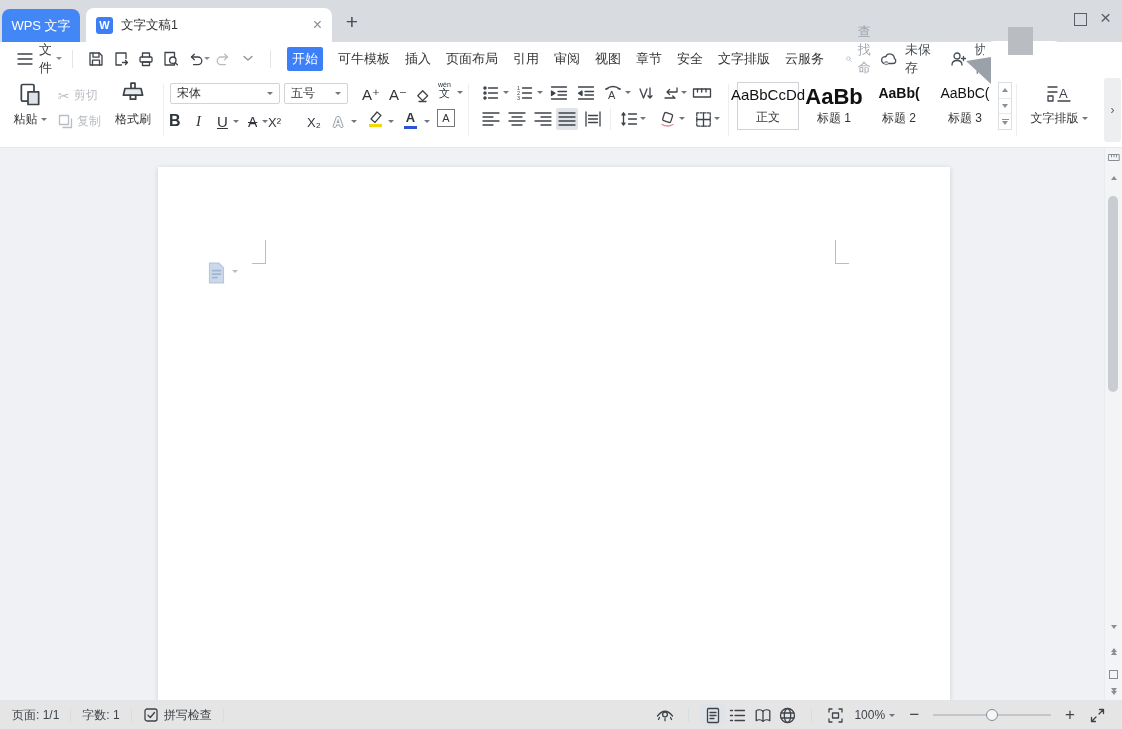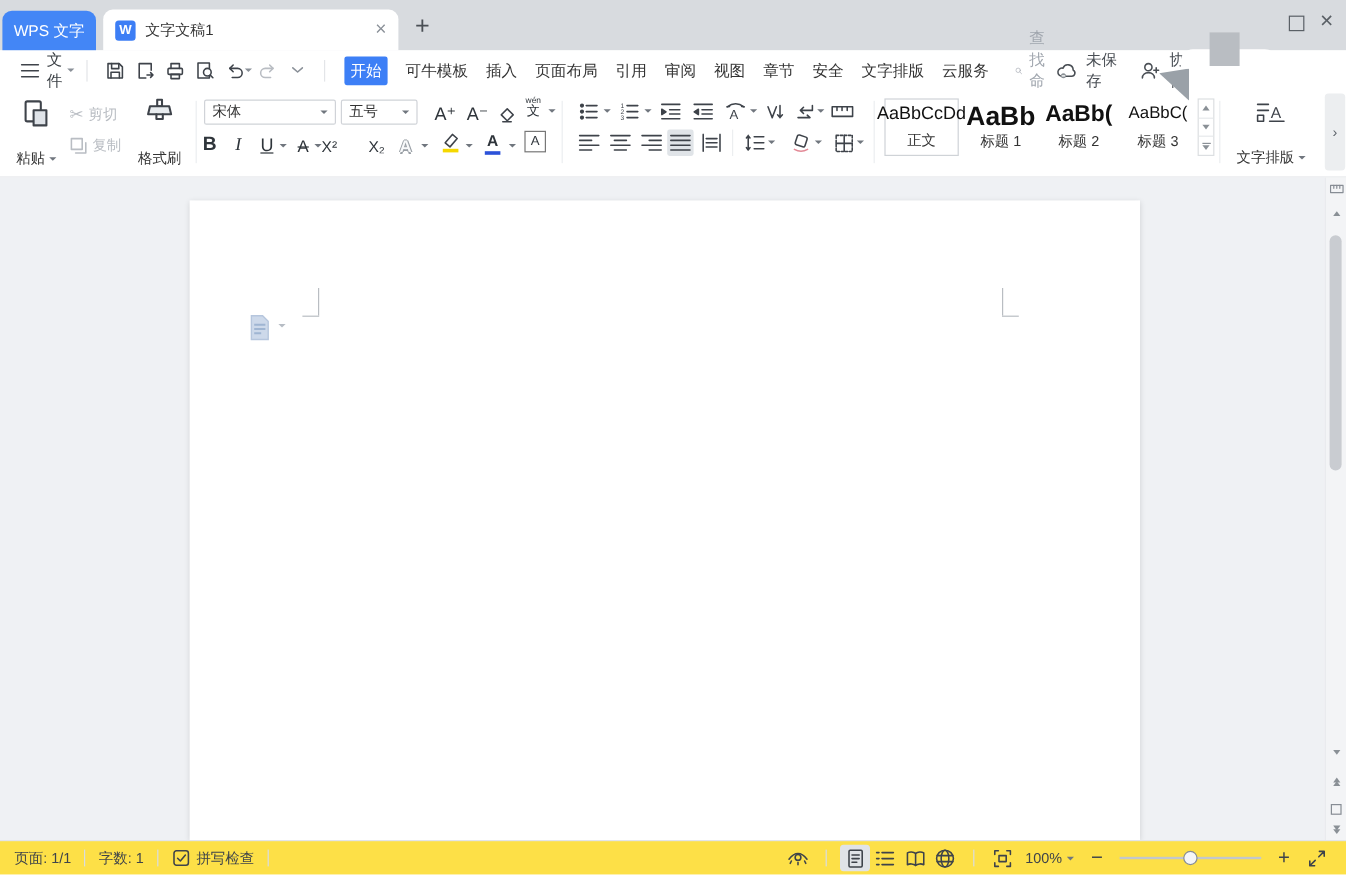--- a/index.html
+++ b/index.html
@@ -36,21 +36,21 @@
   .mtab.active{background:#3d7ff6;color:#fff;padding:3px 5px;border-radius:2px;}
   .search{display:flex;align-items:center;gap:6px;color:#a0a6ae;margin-left:22px;}
   .rightmenu{display:flex;align-items:center;margin-left:auto;gap:6px;}
   .caret{width:0;height:0;border-left:4px solid transparent;border-right:4px solid transparent;
          border-top:4px solid #70767e;display:inline-block;}
   .caret.sm{border-left-width:3px;border-right-width:3px;border-top-width:3.5px;}
   
   .ribbon{position:absolute;left:0;top:75px;width:100%;height:72px;background:#fff;border-bottom:1px solid #e5e7ea;}
   .rsep{position:absolute;top:9px;height:52px;width:1px;background:#eceef0;}
   .bigbtn{position:absolute;display:flex;flex-direction:column;align-items:center;font-size:12px;color:#333;}
-  .bigbtn .lbl{margin-top:16px;display:flex;align-items:center;gap:3px;}
+  .bigbtn .lbl{margin-top:3px;display:flex;align-items:center;gap:3px;}
   .graybtn{position:absolute;display:flex;align-items:center;gap:4px;font-size:12px;color:#b9bdc3;}
   .combo{position:absolute;height:21px;border:1px solid #d0d3d8;border-radius:2px;display:flex;align-items:center;
          padding:0 6px;font-size:12px;color:#333;box-sizing:border-box;justify-content:space-between;background:#fff;}
   .fbtn{position:absolute;height:22px;display:flex;align-items:end;justify-content:center;color:#2f353b;}
   .pbtn{position:absolute;width:22px;height:22px;display:flex;align-items:center;justify-content:center;border-radius:2px;}
   .pbtn.sel{background:#e0e4e8;}
   .style-box{position:absolute;top:7px;height:48px;display:flex;flex-direction:column;align-items:center;
              justify-content:space-between;padding:4px 0 3px;box-sizing:border-box;}
   .style-box .prev{line-height:1;color:#111;white-space:nowrap;}
   .style-box .slbl{font-size:12px;color:#333;}
@@ -64,21 +64,21 @@
                 display:flex;align-items:center;justify-content:center;color:#5f656c;font-size:12px;}
   
   .workspace{position:absolute;left:0;top:148px;width:1105px;height:552px;background:#eff1f4;}
   .page{position:absolute;left:158px;top:19px;width:792px;height:533px;background:#fff;box-shadow:0 1px 5px rgba(0,0,0,.14);}
   .mark{position:absolute;background:#b9bdc2;}
   .vscroll{position:absolute;right:0;top:148px;width:17px;height:552px;background:#f3f4f6;border-left:1px solid #e9ebee;}
   .sb-item{position:absolute;left:0;width:17px;display:flex;justify-content:center;}
   .thumb{position:absolute;left:3px;top:48px;width:10px;height:196px;background:#c9ccd1;border-radius:5px;}
   .sq{width:7px;height:7px;border:1.2px solid #878d95;}
   
-  .statusbar{position:absolute;left:0;top:700px;width:100%;height:29px;background:#fde047;border-top:1px solid #e2e4e8;
+  .statusbar{position:absolute;left:0;top:700px;width:100%;height:29px;background:#e5e5e5;border-top:1px solid #e2e4e8;
              display:flex;align-items:center;padding:0 12px;box-sizing:border-box;font-size:12px;color:#3f444a;}
   .ssep{width:1px;height:14px;background:#d9dce0;margin:0 11px;flex:none;}
   .viewbtn{width:25px;height:22px;display:flex;align-items:center;justify-content:center;border-radius:3px;}
   .viewbtn.sel{background:#e0e3e7;}
   .slider{position:relative;width:118px;height:2px;background:#c3c7cc;margin:0 10px;}
   .knob{position:absolute;left:50%;top:50%;transform:translate(-50%,-50%);width:12px;height:12px;border-radius:50%;
         background:#f5f6f8;border:1.2px solid #878d95;box-sizing:border-box;}
   .assistant{position:absolute;left:206px;top:113px;display:flex;align-items:flex-start;gap:5px;}
 </style>
 </head>
@@ -406,21 +406,21 @@
 
     <div class="style-box" style="left:737px;width:62px;border:1px solid #cfd3d7;background:#fff">
       <span class="prev" style="font-size:15px">AaBbCcDd</span>
       <span class="slbl">正文</span>
     </div>
     <div class="style-box" style="left:803px;width:62px">
       <span class="prev" style="font-size:22px;font-weight:bold">AaBb</span>
       <span class="slbl">标题 1</span>
     </div>
     <div class="style-box" style="left:868px;width:62px">
-      <span class="prev" style="font-size:19px;font-weight:bold">AaBb(</span>
+      <span class="prev" style="font-size:14px;font-weight:bold">AaBb(</span>
       <span class="slbl">标题 2</span>
     </div>
     <div class="style-box" style="left:933px;width:64px">
       <span class="prev" style="font-size:14px;font-weight:normal">AaBbC(</span>
       <span class="slbl">标题 3</span>
     </div>
     <div class="style-rail">
       <div>
           <span class="tri-up"></span>
         </div>

